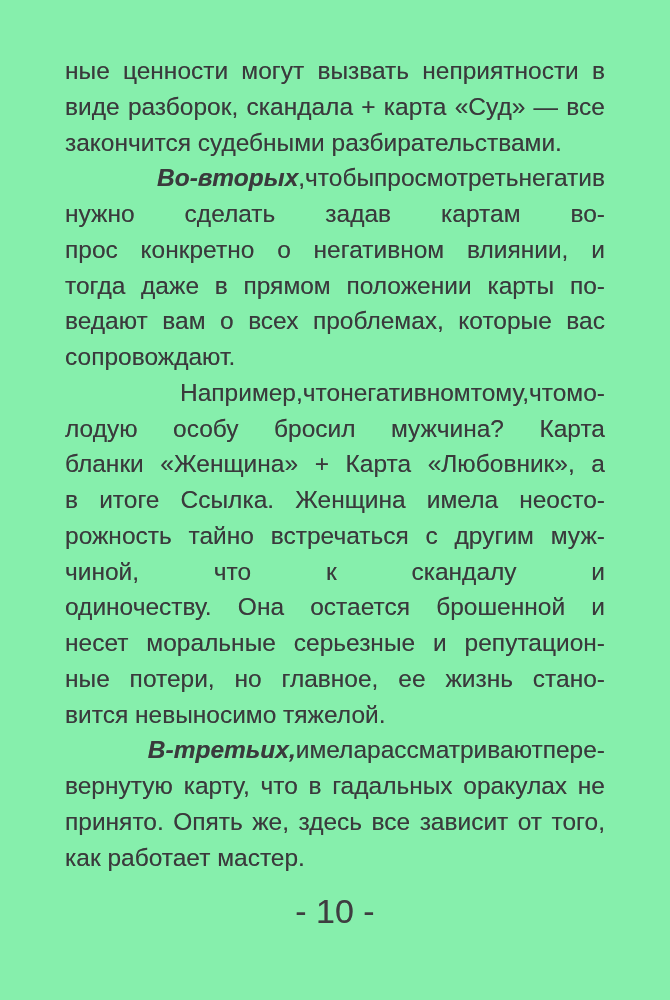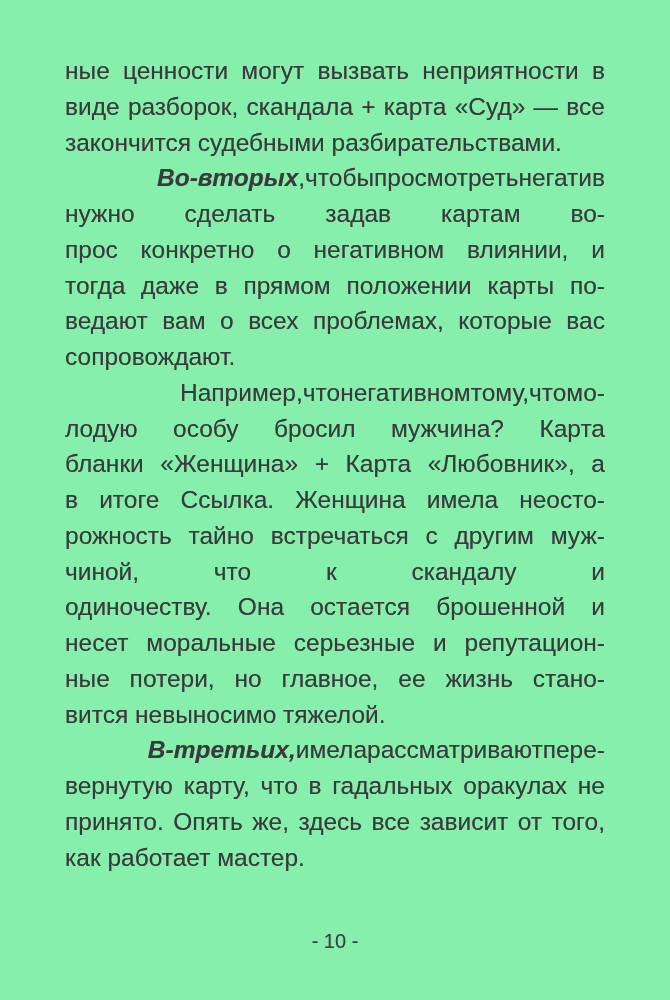--- a/index.html
+++ b/index.html
@@ -41,24 +41,23 @@
   }
   .line.indent { padding-left: 29px; justify-content: flex-end; }
   .bi { font-weight: bold; font-style: italic; }
   .page-number {
     position: absolute;
     left: 65px;
     top: 893px;
     width: 540px;
     text-align: center;
     color: #3e3e40;
-    font-size: 20px;
+    font-size: 34px;
     line-height: 36px;
     text-shadow: 0 0 0.6px rgba(70,70,72,0.5);
-    margin-top: 30px;
   }
 </style>
 </head>
 <body>
 
 <div class="page">
   <div class="text-block">
       <div class="paragraph">
         <div class="line just">
           <span>ные</span>

